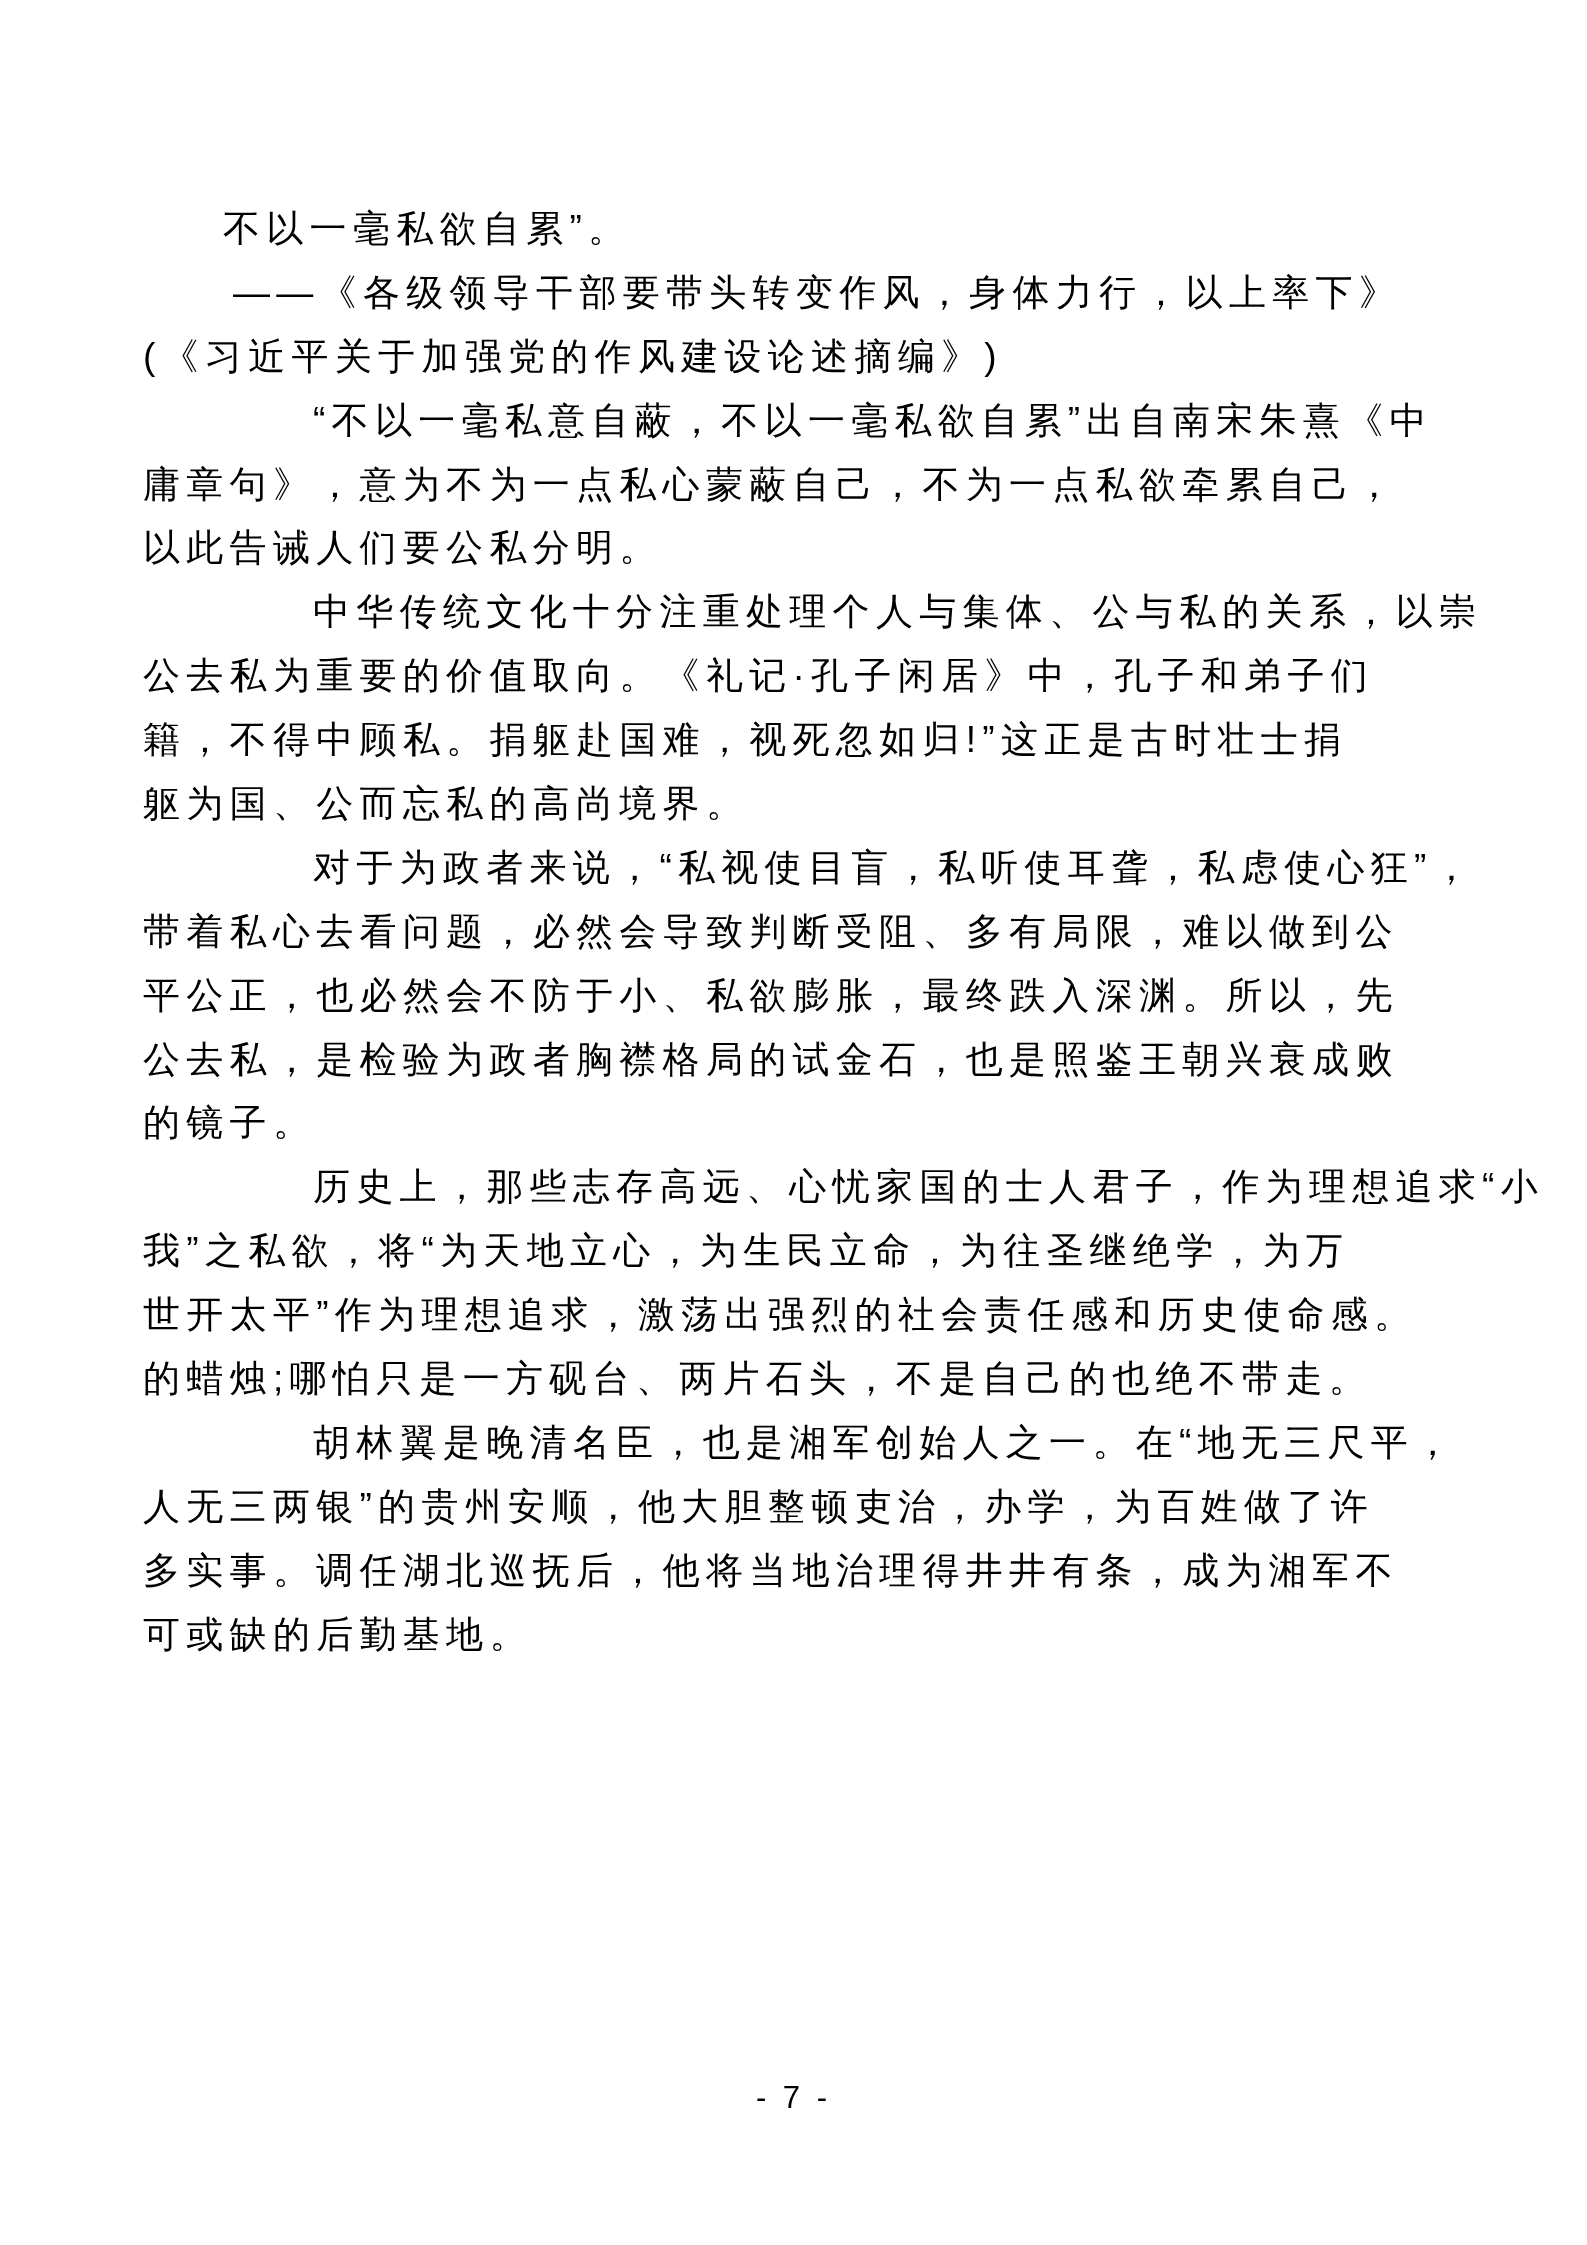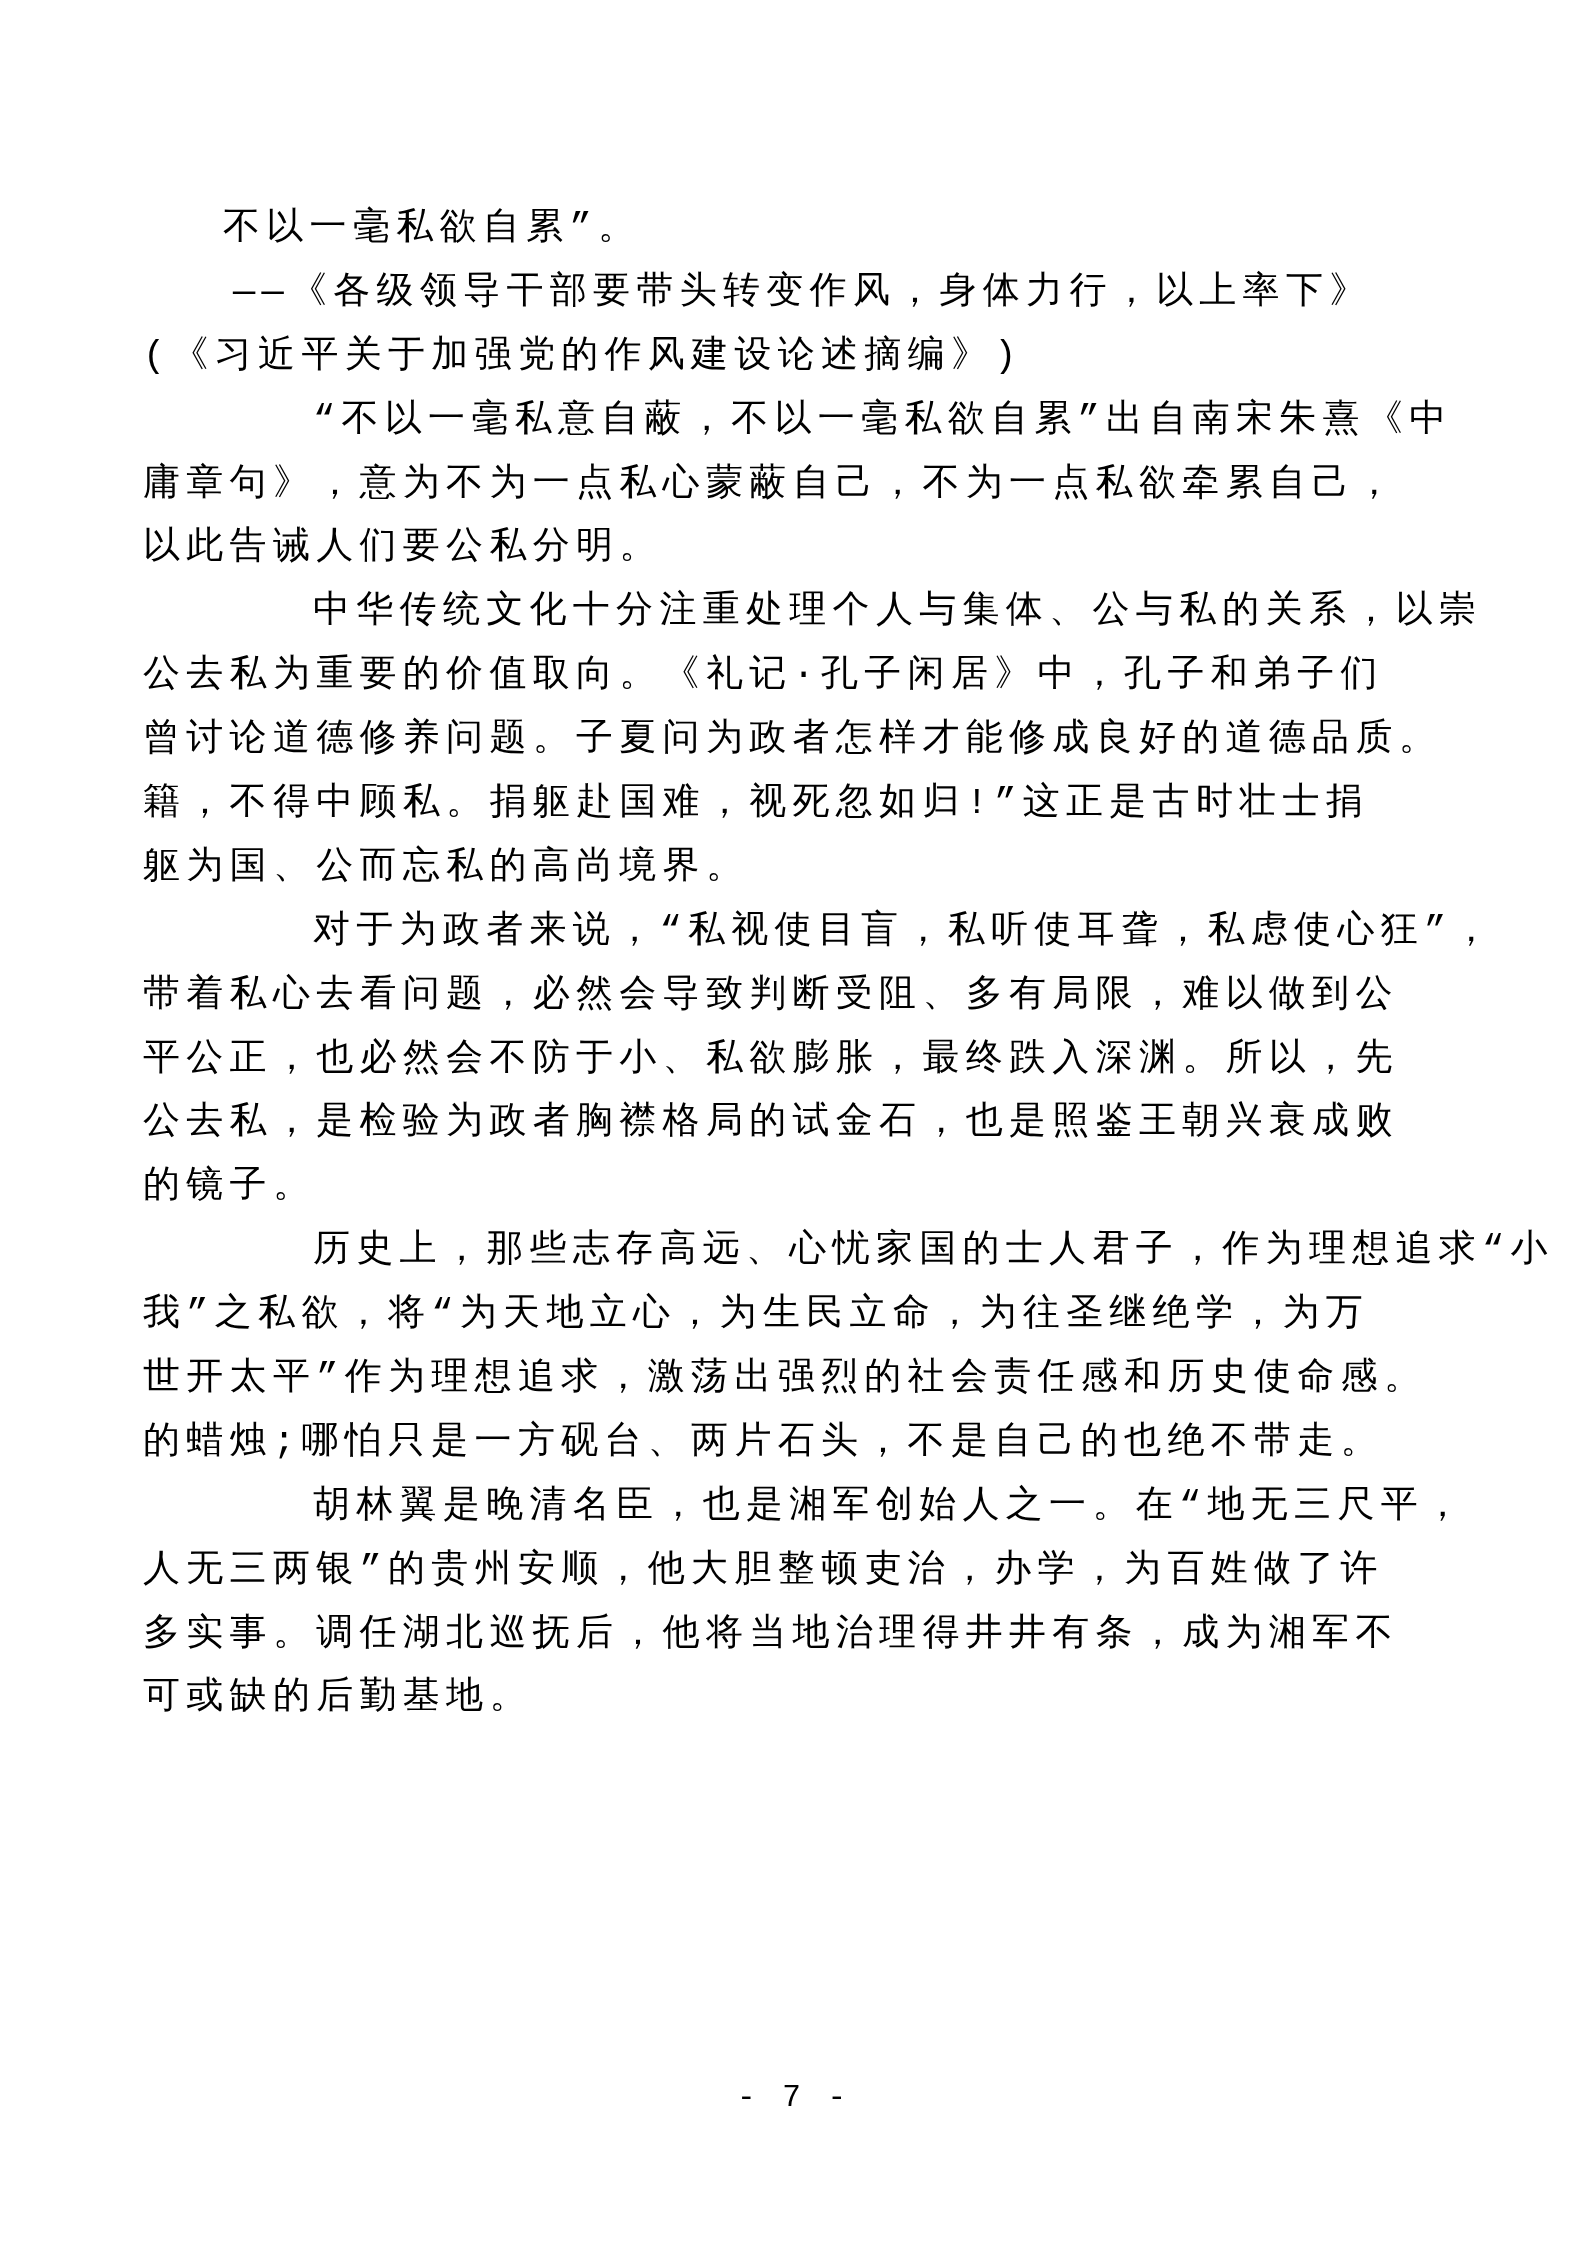--- a/index.html
+++ b/index.html
@@ -6,21 +6,21 @@
     margin: 0;
     padding: 0;
     background: #ffffff;
   }
   .page {
     position: relative;
     width: 1587px;
     height: 2245px;
     background: #ffffff;
     overflow: hidden;
-    font-family: Liberation Mono, monospace;
+    font-family: Liberation Sans, sans-serif;
     color: #000000;
   }
   .text-block {
     position: absolute;
     left: 143px;
     top: 197px;
     width: 1300px;
   }
   .line {
     height: 63.9px;
@@ -54,21 +54,20 @@
 <div class="page">
   <div class="text-block">
     <div class="line cont2">不以一毫私欲自累”。</div>
     <div class="line cite">——《各级领导干部要带头转变作风，身体力行，以上率下》</div>
     <div class="line">(《习近平关于加强党的作风建设论述摘编》)</div>
     <div class="line first">“不以一毫私意自蔽，不以一毫私欲自累”出自南宋朱熹《中</div>
     <div class="line">庸章句》，意为不为一点私心蒙蔽自己，不为一点私欲牵累自己，</div>
     <div class="line">以此告诫人们要公私分明。</div>
     <div class="line first">中华传统文化十分注重处理个人与集体、公与私的关系，以崇</div>
     <div class="line">公去私为重要的价值取向。《礼记·孔子闲居》中，孔子和弟子们</div>
-    <div class="line">曾讨论道德修养问题。子夏问为政者怎样才能修成良好的道德品质。</div>
     <div class="line">籍，不得中顾私。捐躯赴国难，视死忽如归!”这正是古时壮士捐</div>
     <div class="line">躯为国、公而忘私的高尚境界。</div>
     <div class="line first">对于为政者来说，“私视使目盲，私听使耳聋，私虑使心狂”，</div>
     <div class="line">带着私心去看问题，必然会导致判断受阻、多有局限，难以做到公</div>
     <div class="line">平公正，也必然会不防于小、私欲膨胀，最终跌入深渊。所以，先</div>
     <div class="line">公去私，是检验为政者胸襟格局的试金石，也是照鉴王朝兴衰成败</div>
     <div class="line">的镜子。</div>
     <div class="line first">历史上，那些志存高远、心忧家国的士人君子，作为理想追求“小</div>
     <div class="line">我”之私欲，将“为天地立心，为生民立命，为往圣继绝学，为万</div>
     <div class="line">世开太平”作为理想追求，激荡出强烈的社会责任感和历史使命感。</div>

